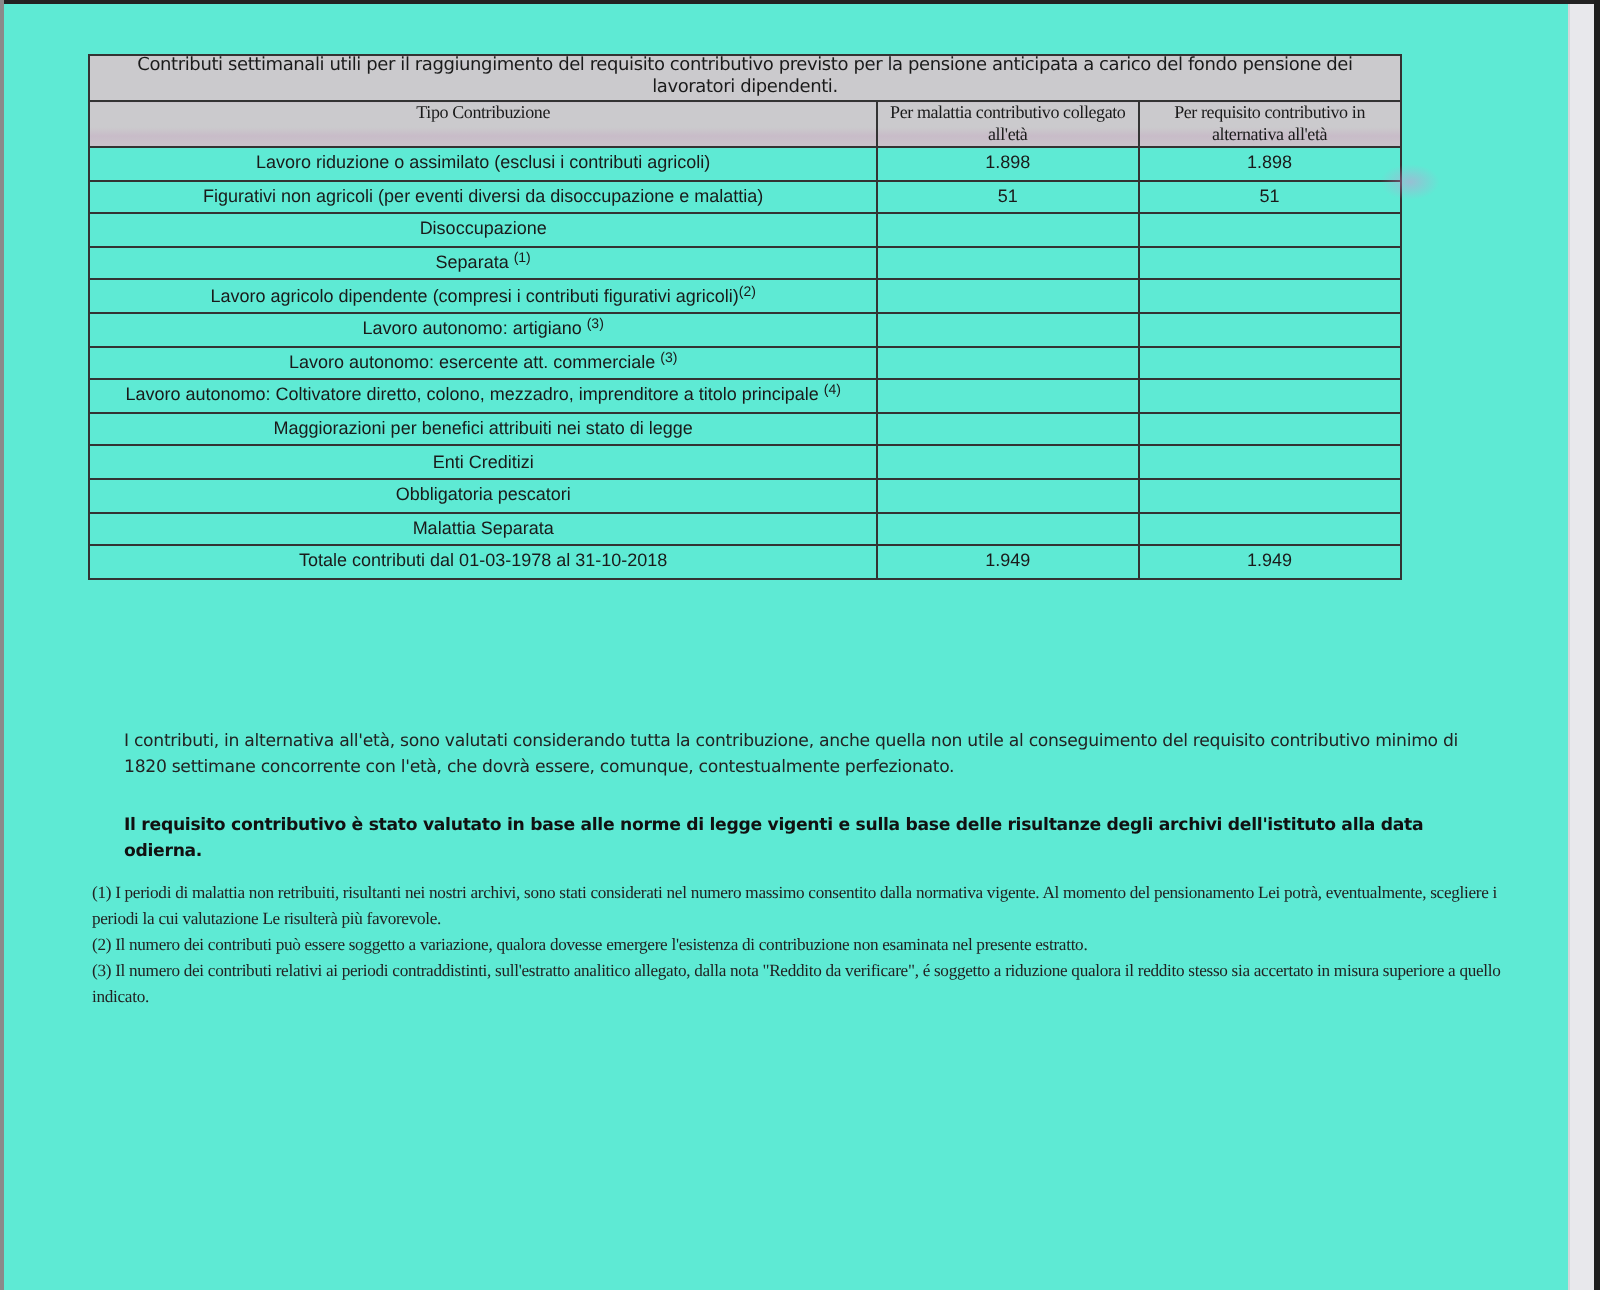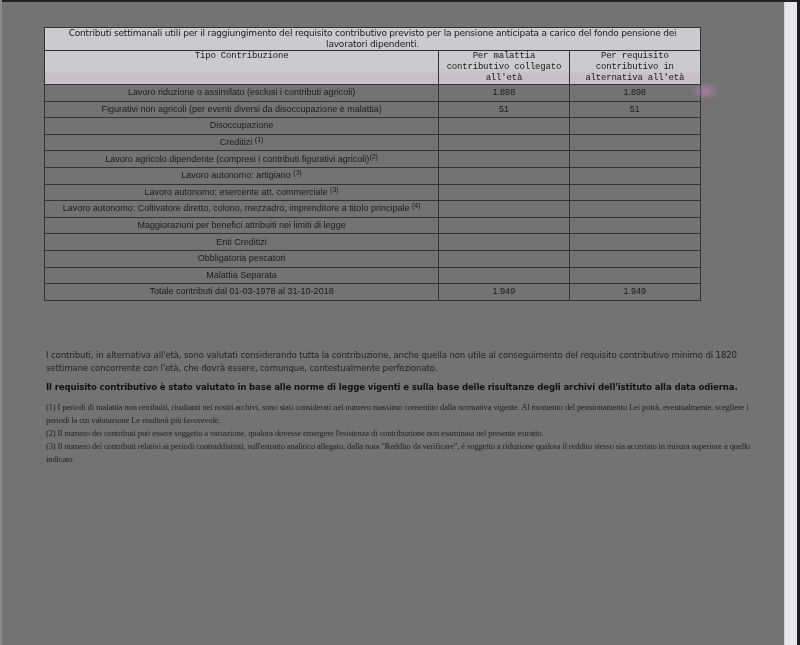--- a/index.html
+++ b/index.html
@@ -7,21 +7,21 @@
     width: 800px; height: 645px; overflow: hidden; position: relative;
     background: #ffffff;
     font-family: "Liberation Sans", sans-serif;
     color: #1a1a1a;
   }
   .frame-top { position: absolute; left: 0; top: 0; width: 800px; height: 2px; background: #222; }
   .frame-left { position: absolute; left: 0; top: 0; width: 2px; height: 645px; background: #8a8a8a; }
   .scroll-strip { position: absolute; left: 784px; top: 2px; width: 13px; height: 643px; background: #e8e8ec; border-left: 1px solid #d6d6da; }
   .frame-right { position: absolute; left: 797px; top: 0; width: 3px; height: 645px; background: #1e1e1e; }
 
-  .page { position: absolute; left: 2px; top: 2px; width: 782px; height: 643px; background: #737373; }
+  .page { position: absolute; left: 2px; top: 2px; width: 782px; height: 643px; background: #5eead4; }
 
   table.contrib {
     position: absolute; left: 42px; top: 25px;
     width: 657px; border-collapse: collapse;
     font-size: 9px;
   }
   table.contrib td, table.contrib th {
     border: 1px solid #333;
     text-align: center;
     padding: 0 4px;
@@ -31,21 +31,21 @@
   }
   .title-row th {
     background: #cbcacd;
     font-family: "DejaVu Sans", sans-serif;
     font-size: 9px; font-weight: bold;
     height: 28px; line-height: 12px; padding: 2px 4px;
     letter-spacing: -0.2px;
   }
   .head-row th {
     background: linear-gradient(#cbcacd 0%, #cbcacd 55%, #c8bcc8 75%, #c9c4cb 100%);
-    font-family: Liberation Mono, monospace;
+    font-family: Liberation Serif, serif;
     font-size: 9px; font-weight: bold;
     height: 41px; vertical-align: top; padding-top: 2px; line-height: 12px;
     letter-spacing: -0.2px;
   }
   .c1 { width: 384px; }
   .c2 { width: 121px; }
   .c3 { width: 122px; }
   sup { font-size: 7px; vertical-align: 3px; line-height: 0; }
   .total-row td { font-weight: bold; }
 
@@ -53,21 +53,21 @@
     position: absolute; left: 688px; top: 80px; width: 30px; height: 18px;
     background: radial-gradient(ellipse at center, rgba(220,140,210,0.45), rgba(255,255,255,0) 70%);
   }
 
   .notes {
     position: absolute; left: 44px; top: 347px; width: 720px;
     font-family: "DejaVu Sans", sans-serif;
     font-size: 8.6px; line-height: 13px; color: #222;
     letter-spacing: -0.15px;
   }
-  .notes p { margin: 0; }
+  .notes p { margin: 16px; }
   .notes .p1 { margin-bottom: 6px; }
   .notes .p2 { font-weight: bold; color: #111; margin-bottom: 7px; }
   .notes .fn { margin: 0; font-family: Liberation Serif, serif; }
 </style>
 </head>
 <body>
 
 <div class="frame-top"></div>
 <div class="frame-left"></div>
 
@@ -92,21 +92,21 @@
       <td><span>Figurativi non agricoli (per eventi diversi da disoccupazione e malattia)</span><sup></sup></td>
       <td>51</td>
       <td>51</td>
     </tr>
     <tr>
       <td><span>Disoccupazione</span><sup></sup></td>
       <td></td>
       <td></td>
     </tr>
     <tr>
-      <td><span>Creditizi </span><sup>(1)</sup></td>
+      <td><span>Separata </span><sup>(1)</sup></td>
       <td></td>
       <td></td>
     </tr>
     <tr>
       <td><span>Lavoro agricolo dipendente (compresi i contributi figurativi agricoli)</span><sup>(2)</sup></td>
       <td></td>
       <td></td>
     </tr>
     <tr>
       <td><span>Lavoro autonomo: artigiano </span><sup>(3)</sup></td>
@@ -117,21 +117,21 @@
       <td><span>Lavoro autonomo: esercente att. commerciale </span><sup>(3)</sup></td>
       <td></td>
       <td></td>
     </tr>
     <tr>
       <td><span>Lavoro autonomo: Coltivatore diretto, colono, mezzadro, imprenditore a titolo principale </span><sup>(4)</sup></td>
       <td></td>
       <td></td>
     </tr>
     <tr>
-      <td><span>Maggiorazioni per benefici attribuiti nei limiti di legge</span><sup></sup></td>
+      <td><span>Maggiorazioni per benefici attribuiti nei stato di legge</span><sup></sup></td>
       <td></td>
       <td></td>
     </tr>
     <tr>
       <td><span>Enti Creditizi</span><sup></sup></td>
       <td></td>
       <td></td>
     </tr>
     <tr>
       <td><span>Obbligatoria pescatori</span><sup></sup></td>

